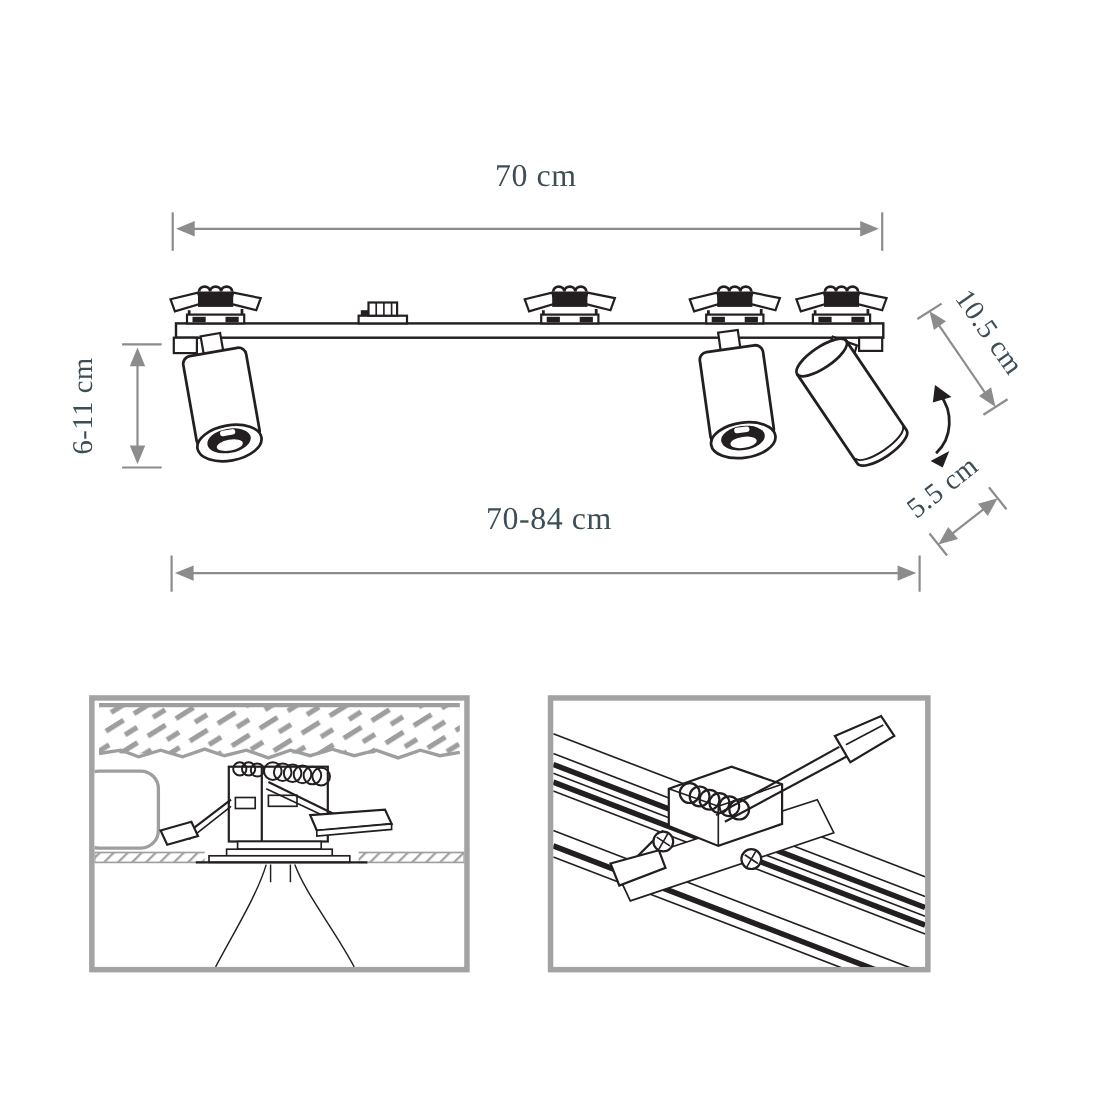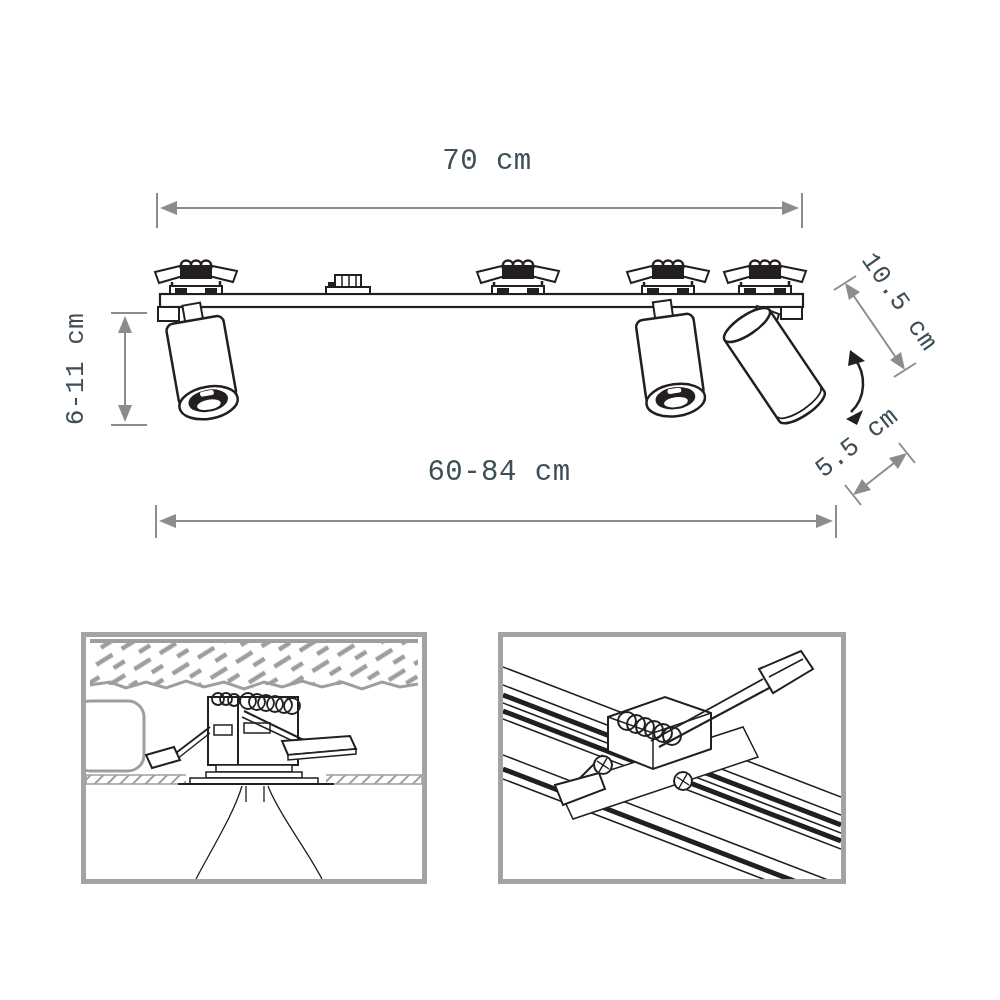--- a/index.html
+++ b/index.html
@@ -1,17 +1,17 @@
 <!DOCTYPE html>
 <html><head>
 <meta charset="utf-8">
 <style>
   html,body{margin:0;padding:0;background:#ffffff;}
   #canvas{position:relative;width:1000px;height:1000px;background:#ffffff;overflow:hidden;
-          font-family:Liberation Mono, monospace;}
+          font-family:Liberation Serif, serif;}
   svg{display:block;}
   .dim-label{
     position:absolute;
     color:#3d4e57;
     font-size:29px;
     font-weight:400;
     letter-spacing:0.5px;
     white-space:nowrap;
     transform:translate(-50%,-50%);
   }
@@ -133,21 +133,21 @@
       <path d="M-27,0 L-27,98 A27,9.5 0 0 0 27,98 L27,0" fill="#ffffff" stroke="#231f20" stroke-width="2.5"></path>
       <path d="M-26,93 A26,8.5 0 0 0 26,93" fill="none" stroke="#231f20" stroke-width="1.8"></path>
       <ellipse cx="0" cy="0" rx="27" ry="9.5" fill="#ffffff" stroke="#231f20" stroke-width="2.5"></ellipse>
     </g>
   </svg>
 
   <div class="dim-label" style="left:487px;top:161px;">70 cm</div>
 
   <div class="dim-label small rot-left" style="left:76px;top:369px;">6-11 cm</div>
 
-  <div class="dim-label" style="left:499px;top:472px;">60-84 cm</div>
+  <div class="dim-label" style="left:499px;top:472px;">70-84 cm</div>
 
   <div class="dim-label small rot-len" style="left:899px;top:302px;">10.5 cm</div>
 
   <div class="dim-label small rot-dia" style="left:857px;top:443px;">5.5 cm</div>
 
   <div class="inset" id="inset-left">
     <svg width="336" height="242" viewBox="0 0 336 242">
       <defs>
         <pattern id="hatchA" width="30" height="24" patternUnits="userSpaceOnUse" patternTransform="rotate(-32)">
           <line x1="0" y1="5" x2="30" y2="5" stroke="#9e9e9e" stroke-width="4.5" stroke-dasharray="13 11"></line>

